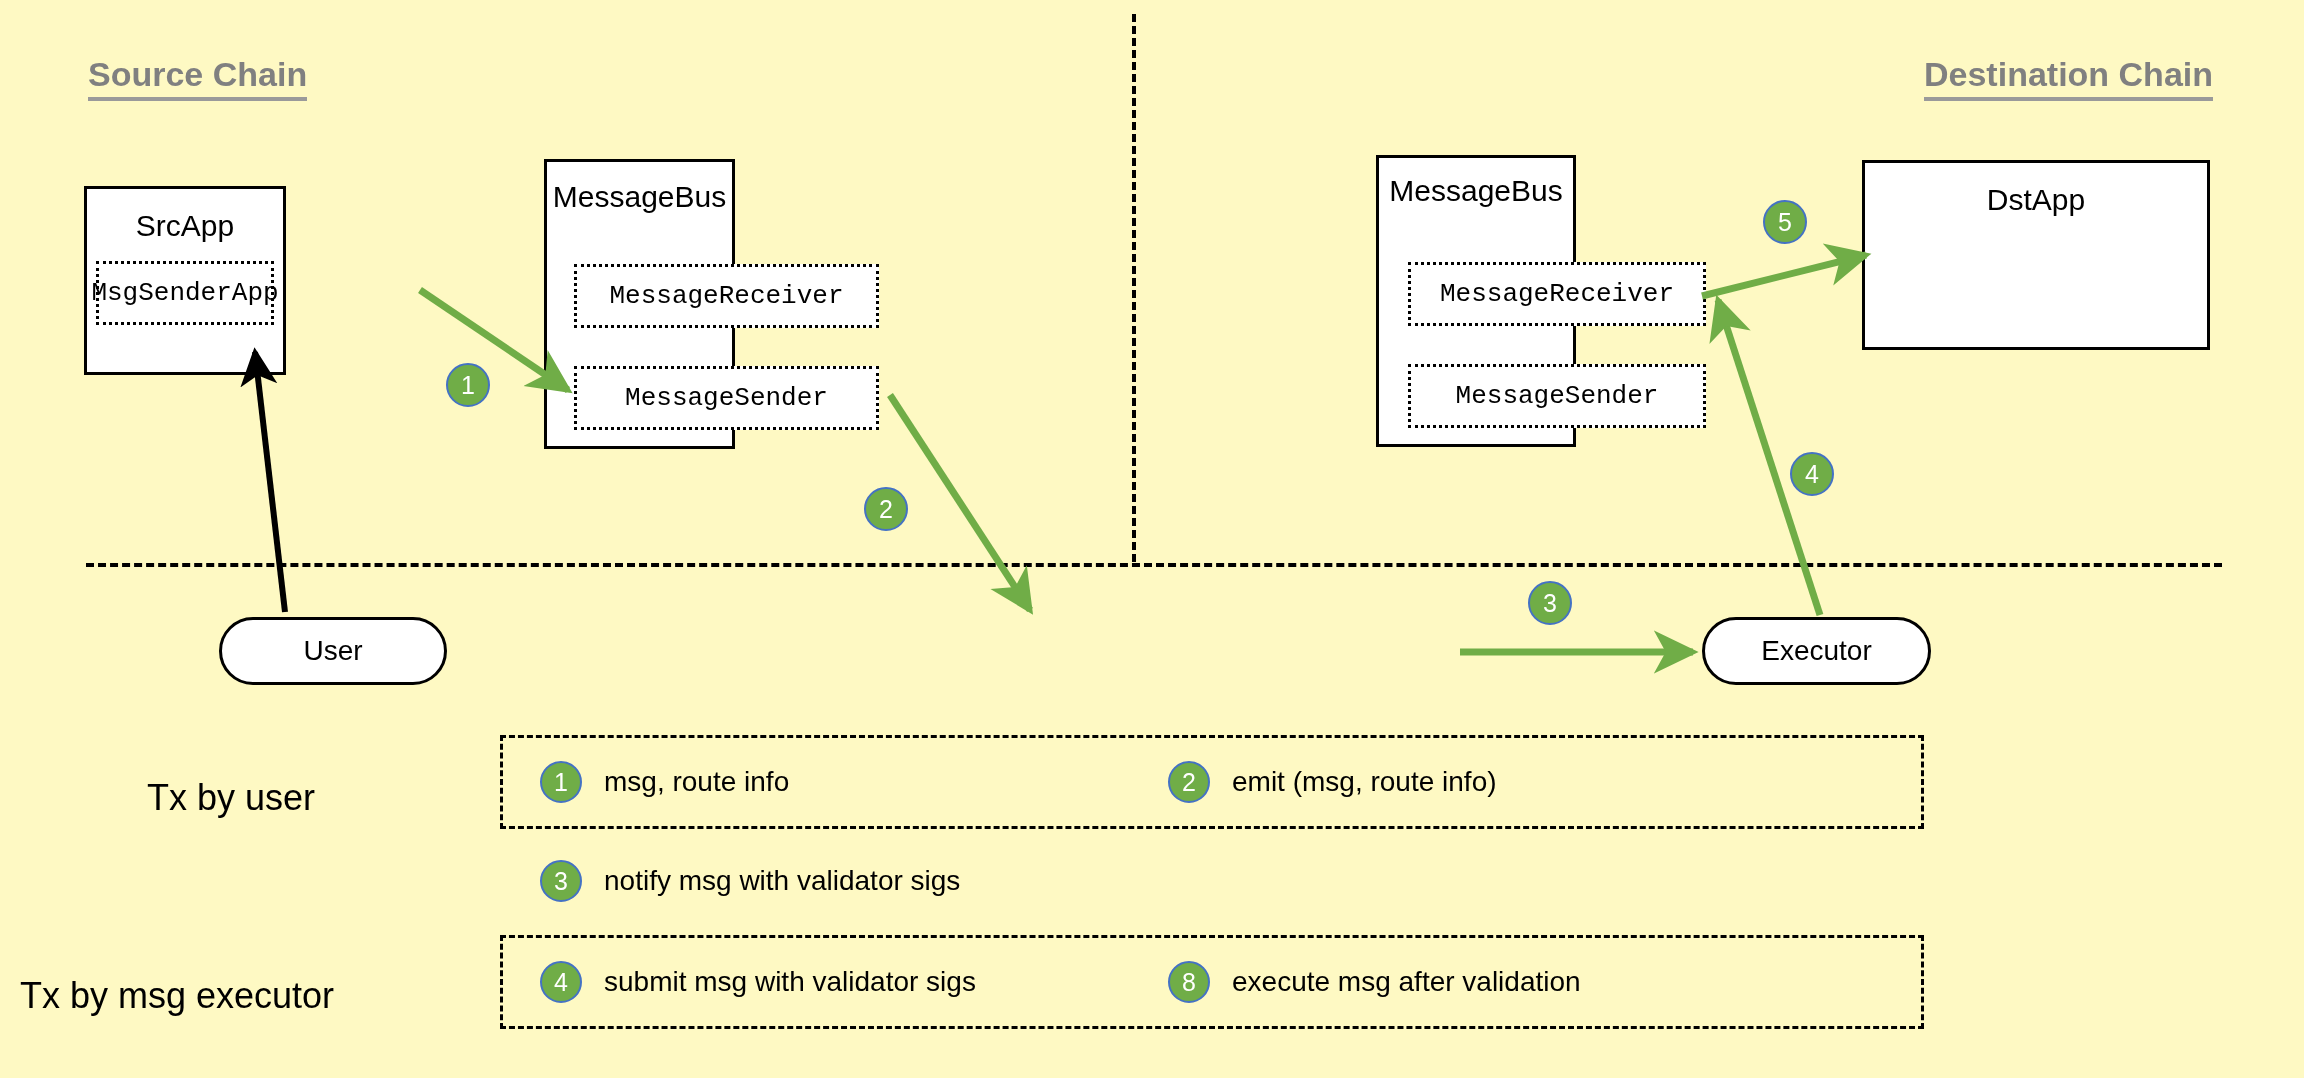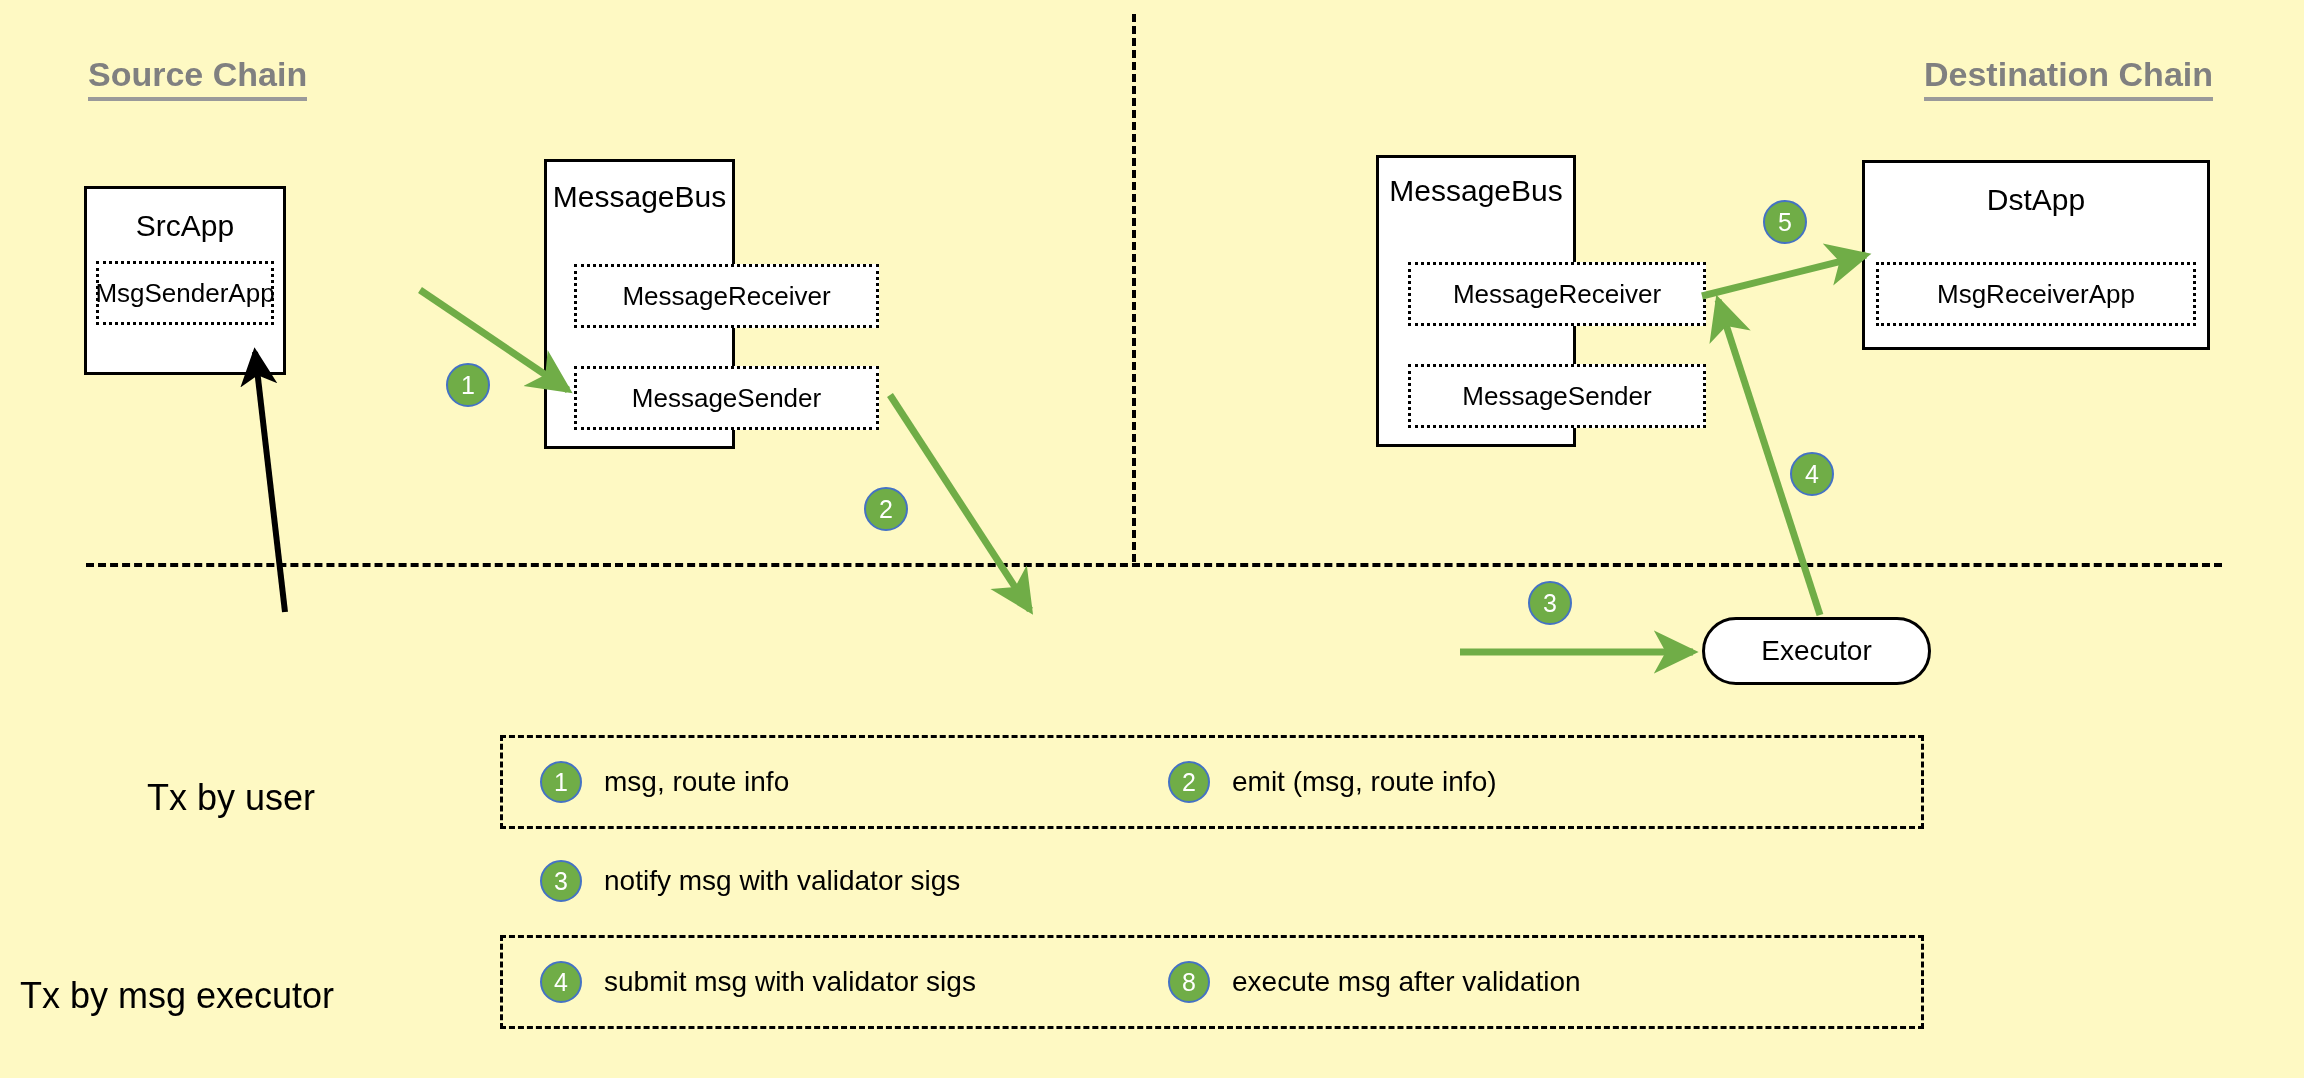--- a/index.html
+++ b/index.html
@@ -50,20 +50,21 @@
     position: absolute;
     border: 3px dotted #000000;
     background: #ffffff;
     box-sizing: border-box;
     display: flex;
     align-items: center;
     justify-content: center;
     font-size: 26px;
     color: #000000;
     white-space: nowrap;
+    font-family: Liberation Mono, monospace;
   }
   
   .pill {
     position: absolute;
     border: 3px solid #000000;
     background: #ffffff;
     box-sizing: border-box;
     display: flex;
     align-items: center;
     justify-content: center;
@@ -163,22 +164,22 @@
 
   <div class="box" style="left:1376px; top:155px; width:200px; height:292px;">
     <div class="box-title" style="top:16px;">MessageBus</div>
   </div>
   <div class="dotted-box" style="left:1408px; top:262px; width:298px; height:64px;">MessageReceiver</div>
   <div class="dotted-box" style="left:1408px; top:364px; width:298px; height:64px;">MessageSender</div>
 
   <div class="box" style="left:1862px; top:160px; width:348px; height:190px;">
     <div class="box-title" style="top:20px;">DstApp</div>
   </div>
-  <div class="dotted-box" style="left:1876px; top:262px; width:320px; height:64px;">MsgReceiverApp</div>
-
+
+  <div class="pill" style="left:219px; top:617px; width:228px; height:68px; border-radius:34px;">User</div>
 
 
   <div class="pill" style="left:1702px; top:617px; width:229px; height:68px; border-radius:34px;">Executor</div>
 
   <svg id="arrows" viewBox="0 0 2304 1078" xmlns="http://www.w3.org/2000/svg">
     <defs>
       <marker id="arrowGreen" markerWidth="7" markerHeight="7" refX="5.6" refY="3.5" orient="auto" markerUnits="strokeWidth">
         <path d="M0,0.4 L6.4,3.5 L0,6.6 L1.7,3.5 Z" fill="#70AD47"></path>
       </marker>
       <marker id="arrowBlack" markerWidth="7" markerHeight="7" refX="5.6" refY="3.5" orient="auto" markerUnits="strokeWidth">

